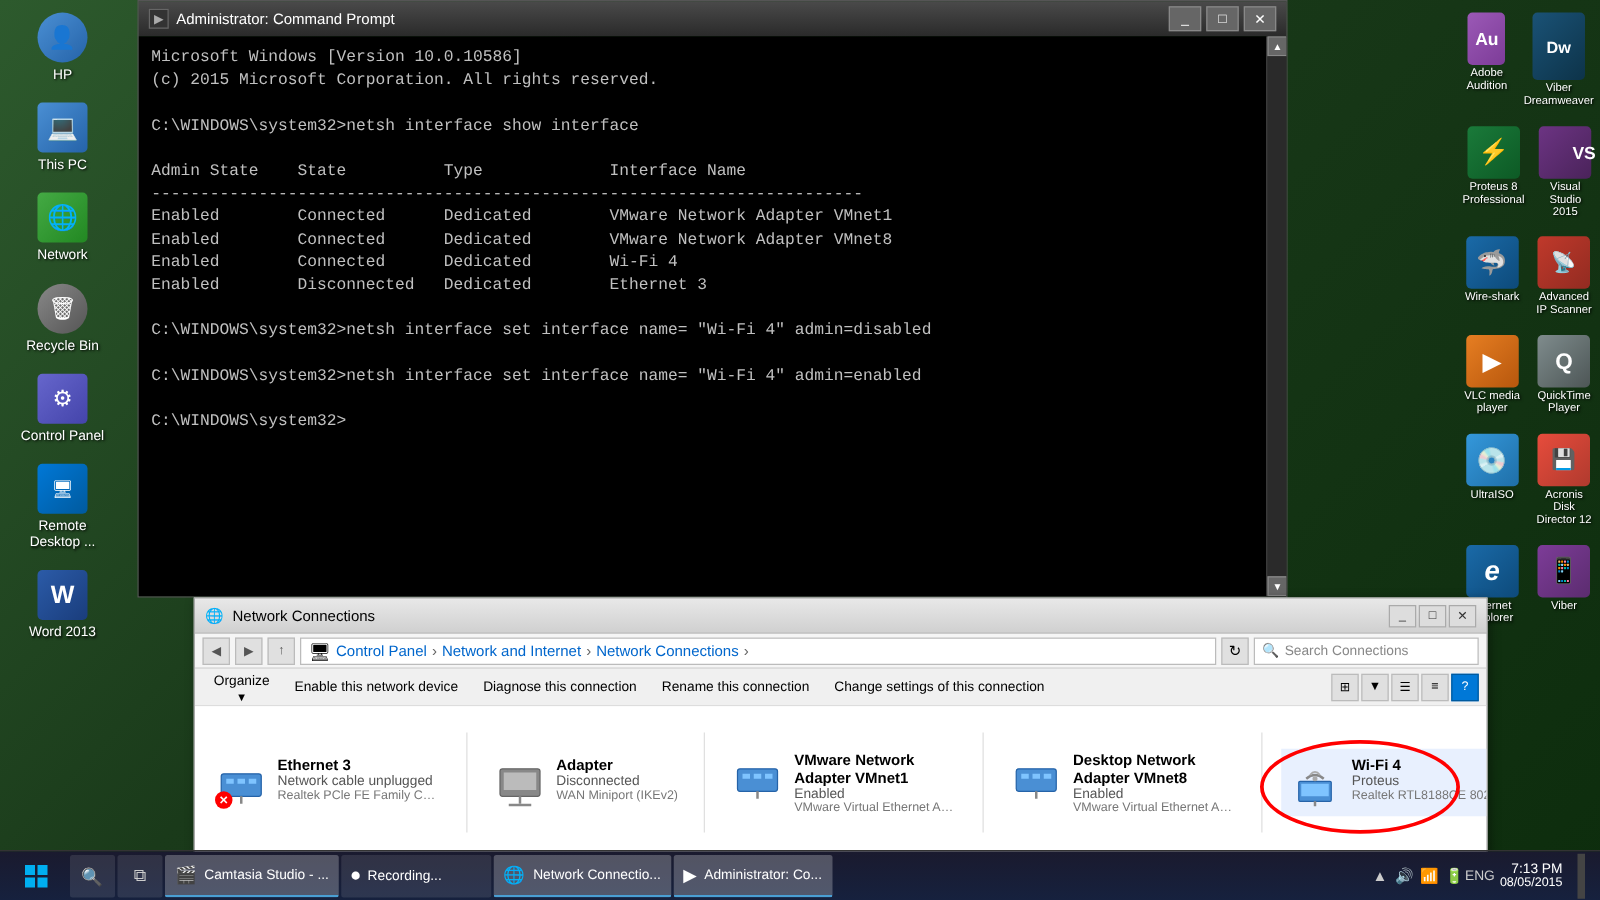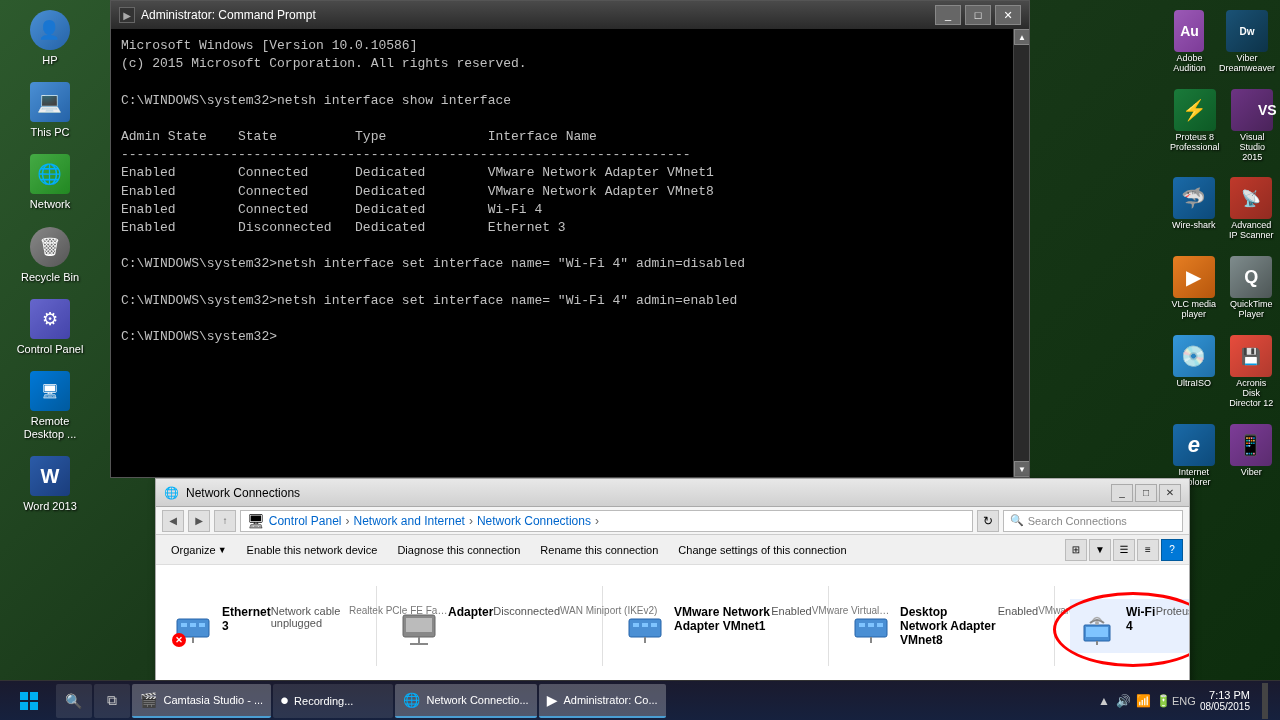--- a/index.html
+++ b/index.html
@@ -300,20 +300,21 @@
       font-size: 11px;
       color: #000;
       display: flex;
       align-items: center;
       gap: 4px;
       white-space: nowrap;
     }
 
     .toolbar-btn.organize {
       gap: 2px;
+      flex-direction: column;
     }
 
     .view-btns {
       margin-left: auto;
       display: flex;
       gap: 2px;
       align-items: center;
     }
 
     .view-btn {
@@ -351,21 +352,21 @@
     }
 
     .net-adapter-inner {
       display: flex;
       align-items: flex-start;
       gap: 8px;
     }
 
     .net-adapter-info {
       display: flex;
-      flex-direction: row;
+      flex-direction: column;
     }
 
     .net-adapter-name {
       font-size: 12px;
       font-weight: bold;
       color: #000;
     }
 
     .net-adapter-status {
       font-size: 11px;
@@ -684,21 +685,21 @@
   </div>
 
   <div class="desktop-icons-right">
 
     <div class="right-icon-pair">
       <div class="right-icon-item">
         <div class="icon-img icon-au" style="width:30px;height:42px;font-size:14px;background:linear-gradient(135deg,#9b59b6,#7d3c98);border-radius:4px;display:flex;align-items:center;justify-content:center;color:white;font-weight:bold;">Au</div>
         <span class="icon-label">Adobe Audition</span>
       </div>
       <div class="right-icon-item">
-        <div class="icon-img icon-dw" style="width:42px;height:42px;font-size:10px;background:linear-gradient(135deg,#1a5276,#0d3349);border-radius:4px;display:flex;align-items:center;justify-content:center;color:white;font-weight:bold;">Dw</div>
+        <div class="icon-img icon-dw" style="width:42px;height:54px;font-size:13px;background:linear-gradient(135deg,#1a5276,#0d3349);border-radius:4px;display:flex;align-items:center;justify-content:center;color:white;font-weight:bold;">Dw</div>
         <span class="icon-label">Viber Dreamweaver</span>
       </div>
     </div>
 
     <div class="right-icon-pair">
       <div class="right-icon-item">
         <div class="icon-img" style="width:42px;height:42px;background:linear-gradient(135deg,#1a7a3a,#0d5a25);border-radius:4px;display:flex;align-items:center;justify-content:center;color:#7fff7f;font-size:20px;">⚡</div>
         <span class="icon-label">Proteus 8 Professional</span>
       </div>
       <div class="right-icon-item">

